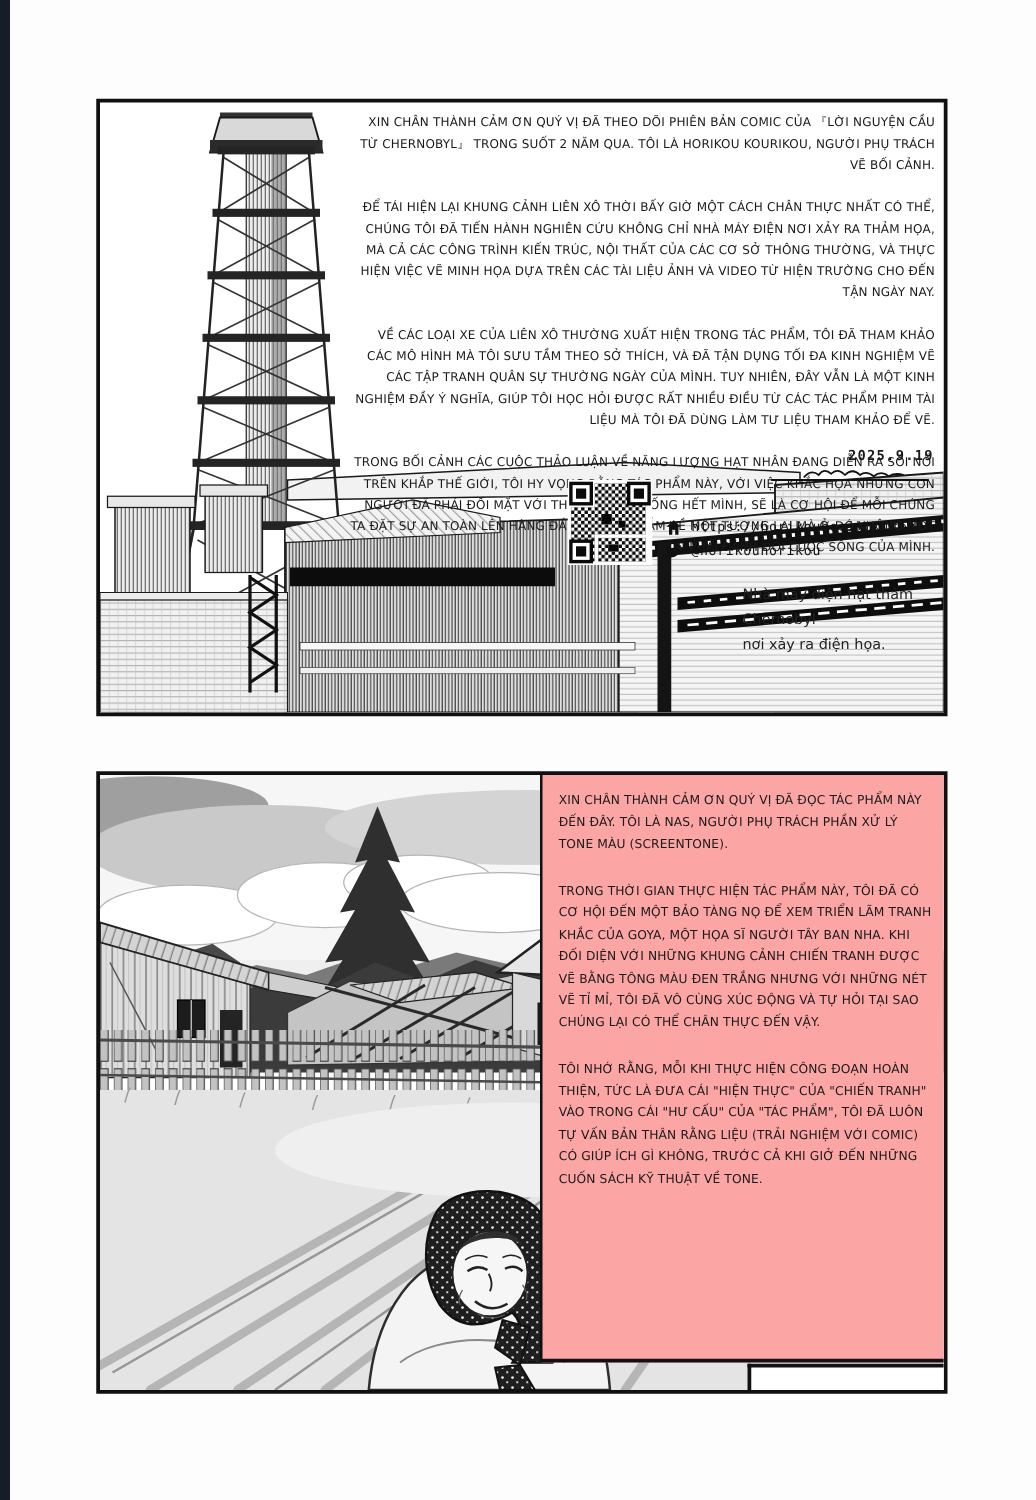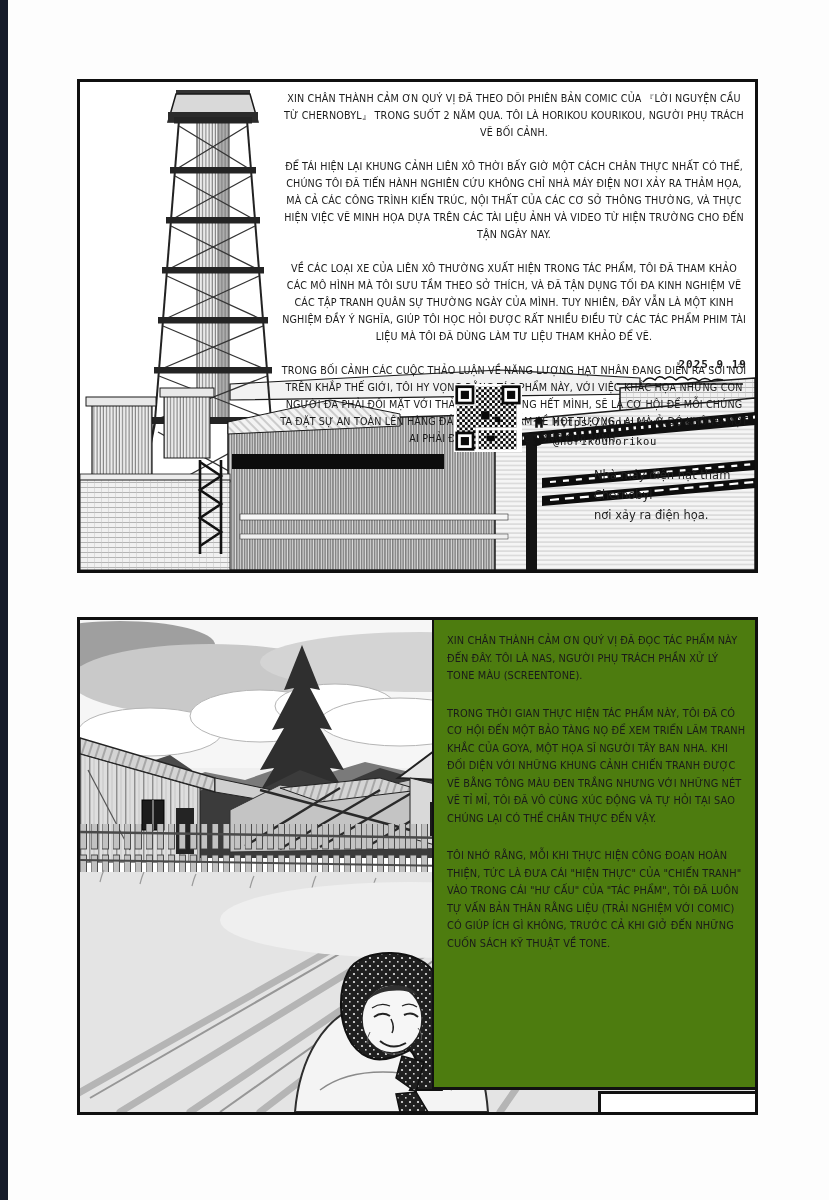--- a/index.html
+++ b/index.html
@@ -7,35 +7,35 @@
         font-family:"DejaVu Sans",sans-serif;color:#1a1a1a;}
   .edge-strip{position:absolute;left:0;top:0;width:8px;height:1200px;background:#171c2a;}
   .panel{position:absolute;left:77px;width:681px;background:#ffffff;border:3px solid #101010;
          box-sizing:border-box;overflow:hidden;}
   .panel-top{top:79px;height:494px;}
   .panel-bottom{top:617px;height:498px;}
   .art{position:absolute;left:0;top:0;}
 
   
   .top-text{position:absolute;left:200px;top:8px;width:468px;
-            font-size:9.6px;line-height:17px;letter-spacing:.15px;text-align:center;}
+            font-size:9.6px;line-height:17px;letter-spacing:.15px;text-align:right;}
   .top-text p{margin:0 0 17px 0;}
   .date-sig{position:absolute;right:8px;top:276px;width:150px;text-align:right;}
   .date{font-family:"DejaVu Sans Mono",monospace;font-weight:bold;font-size:11px;letter-spacing:1px;}
   .sig{display:block;margin-top:1px;margin-left:auto;}
   .qr{position:absolute;left:374px;top:302px;}
   .links{position:absolute;left:452px;top:330px;font-family:"DejaVu Sans Mono",monospace;
          font-size:10.5px;letter-spacing:.6px;color:#111;}
   .link-row{display:flex;align-items:center;gap:7px;height:19px;}
   .link-ico{width:14px;height:14px;display:inline-block;flex:0 0 14px;}
   .caption{position:absolute;left:514px;top:383px;width:170px;font-size:11.5px;line-height:20px;
            color:#222;font-family:"DejaVu Sans",sans-serif;}
 
   
-  .btext-box{position:absolute;left:352px;top:0;width:323px;height:470px;background:#4d7c0f;
+  .btext-box{position:absolute;left:352px;top:0;width:323px;height:470px;background:#fca5a5;
              border-left:2px solid #111;border-bottom:3px solid #111;box-sizing:border-box;
              padding:12px 8px 0 13px;}
   .btext{font-size:9.8px;line-height:17.5px;letter-spacing:.1px;}
   .btext p{margin:0 0 20px 0;}
   .corner-box{position:absolute;left:518px;top:471px;width:157px;height:21px;background:#fff;
               border-top:3px solid #111;border-left:3px solid #111;box-sizing:border-box;}
 </style>
 </head>
 <body>
 

